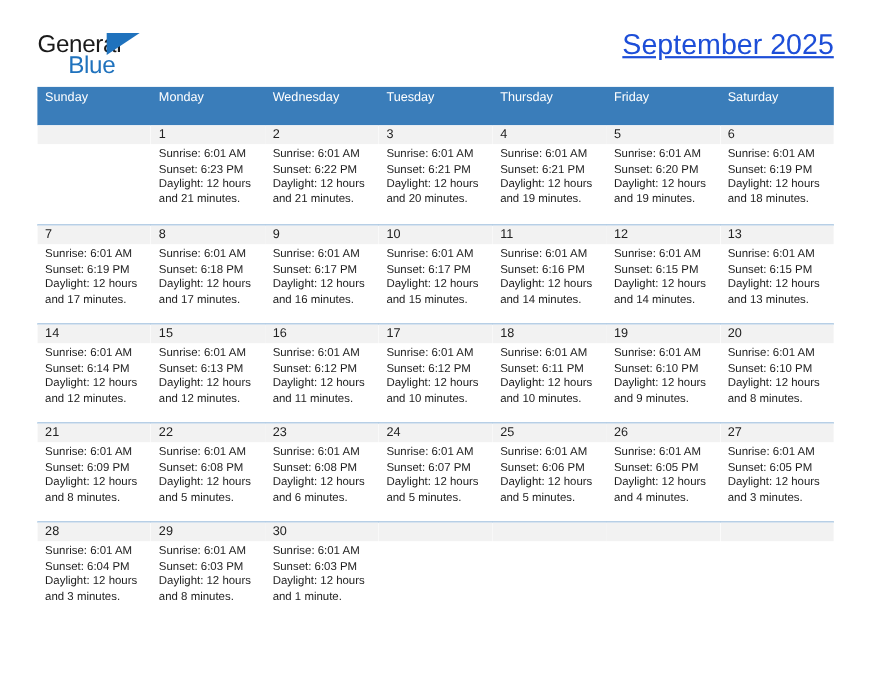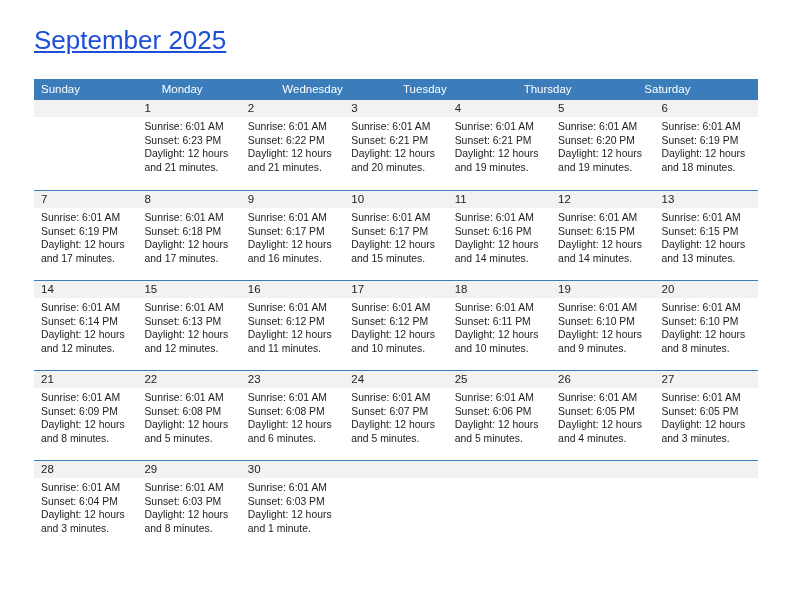--- a/index.html
+++ b/index.html
@@ -86,21 +86,21 @@
   }
 
   
   .calendar {
     width: 724px;
     margin-top: 5px;
   }
   .weekdays {
     display: flex;
     background: #3a7dba;
-    height: 21px;
+    height: 35px;
   }
   .weekday {
     flex: 1 1 0;
     color: #ffffff;
     font-size: 11.5px;
     line-height: 21px;
     padding-left: 7px;
     box-sizing: border-box;
     overflow: hidden;
     white-space: nowrap;
@@ -143,34 +143,40 @@
     white-space: nowrap;
   }
 </style>
 </head>
 <body>
 
 <div class="page">
 
   <div class="header">
 
+    <div class="logo">
+      <span class="logo-general">General</span>
+      <span class="logo-triangle"></span>
+      <span class="logo-blue">Blue</span>
+    </div>
 
     <div class="title-block">
       <div class="cal-title">September 2025</div>
     </div>
 
   </div>
 
   <div class="calendar">
     <div class="weekdays">
         <div class="weekday">Sunday</div>
         <div class="weekday">Monday</div>
         <div class="weekday">Wednesday</div>
         <div class="weekday">Tuesday</div>
         <div class="weekday">Thursday</div>
+        <div class="weekday">Friday</div>
         <div class="weekday">Saturday</div>
       </div>
     <div id="weeks-container">
         <div class="week first">
           <div class="daycell empty">
             <div class="daynum-band">
               <span class="daynum"></span>
             </div>
             <div class="cell-lines"></div>
           </div>

